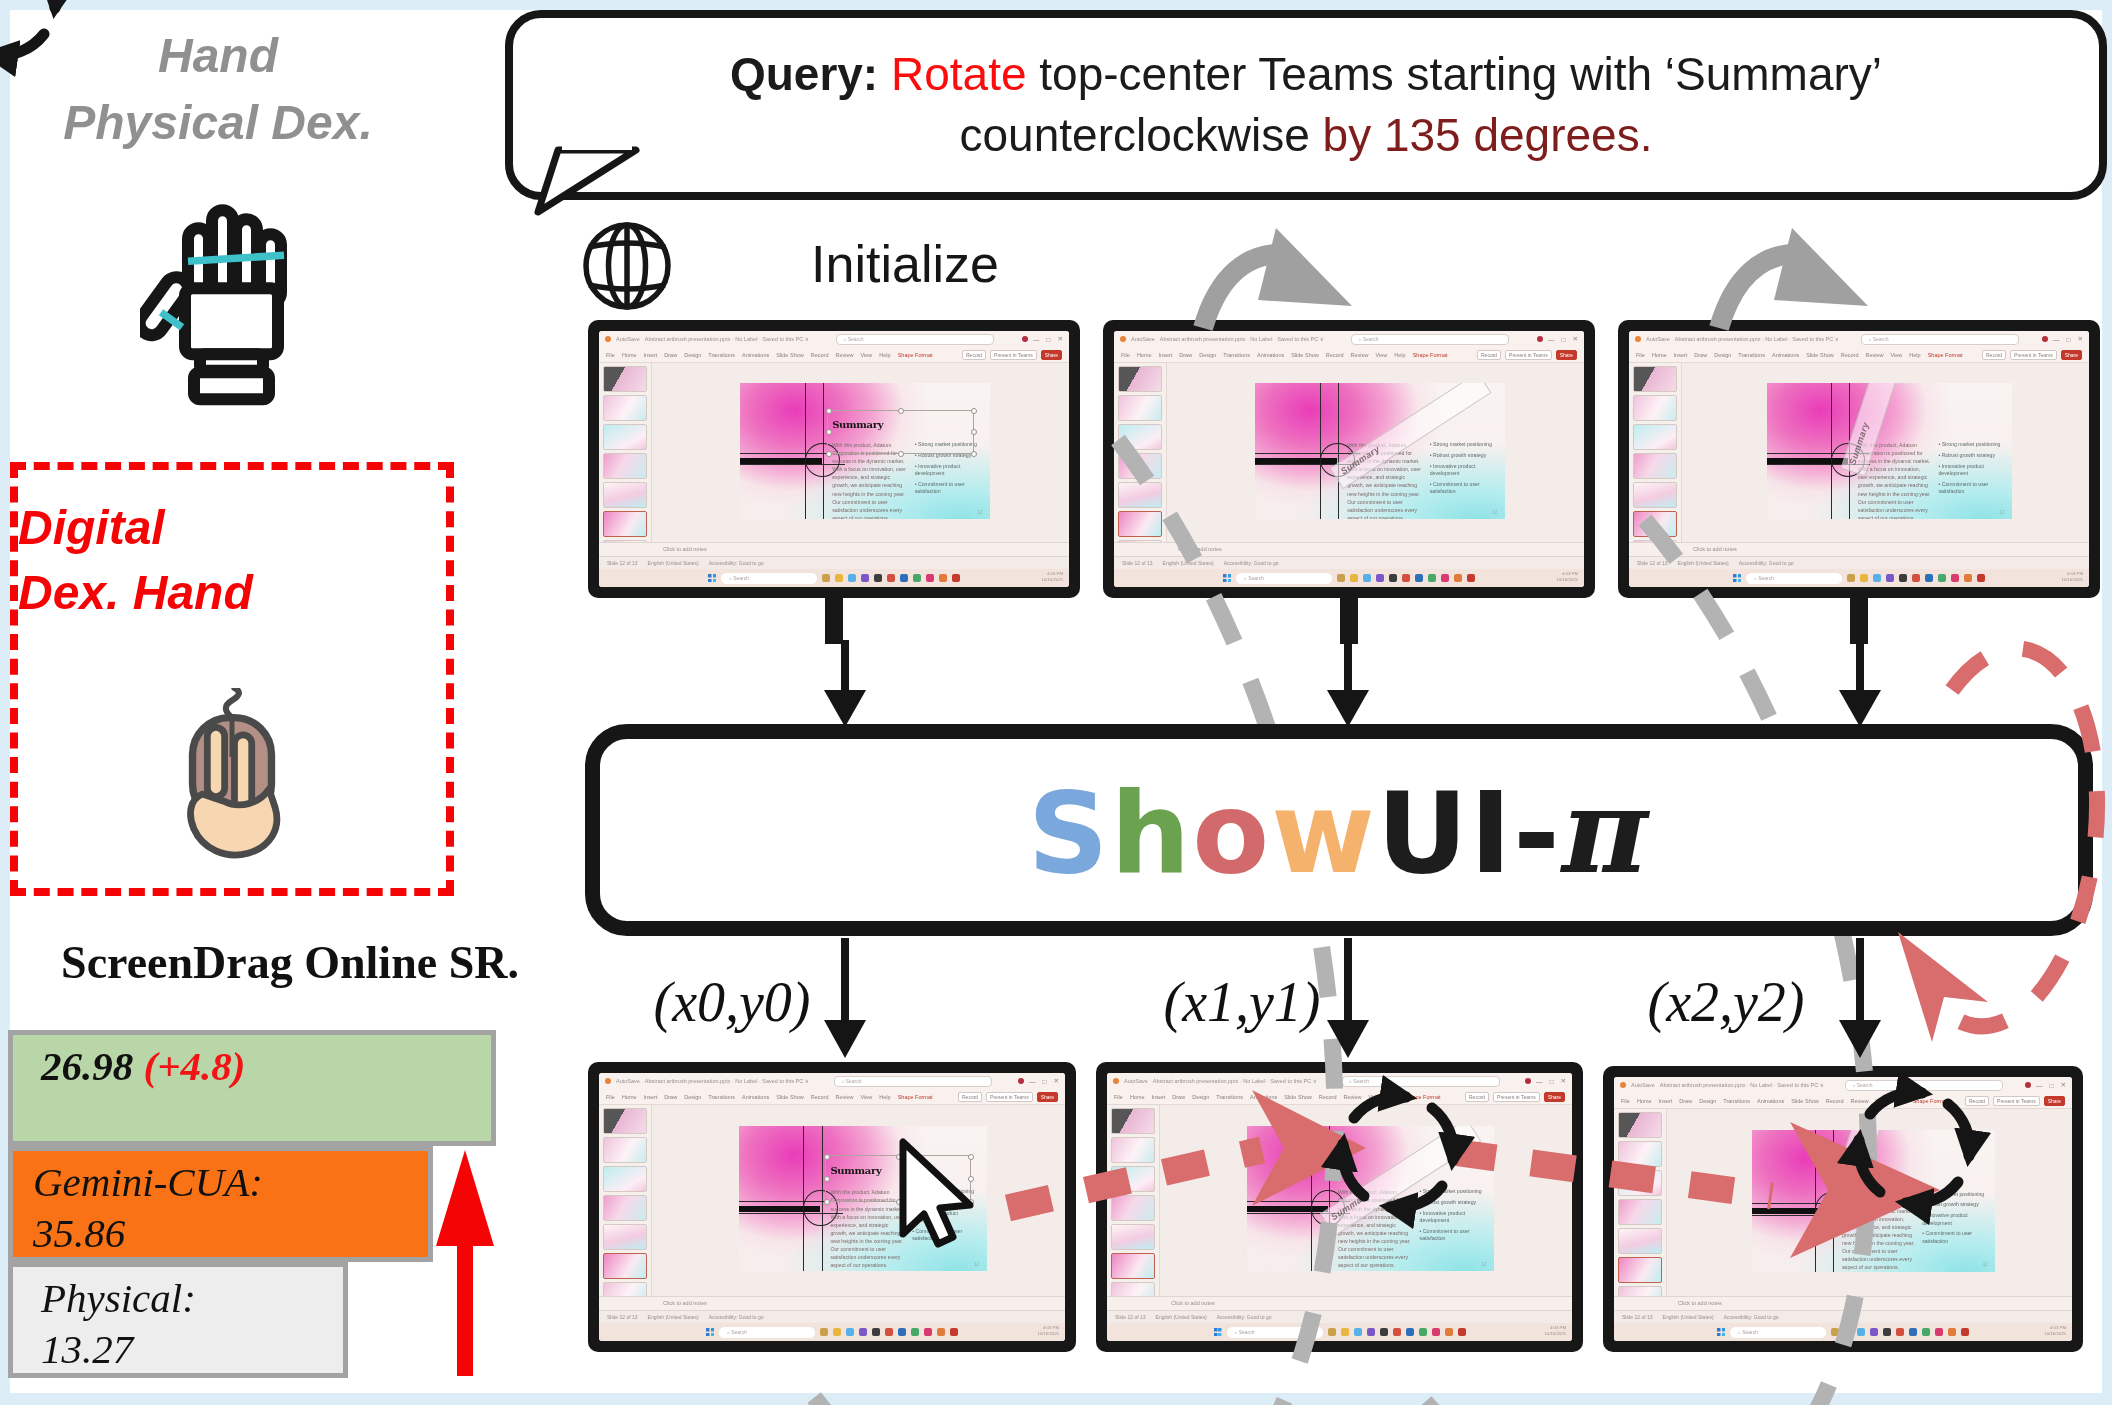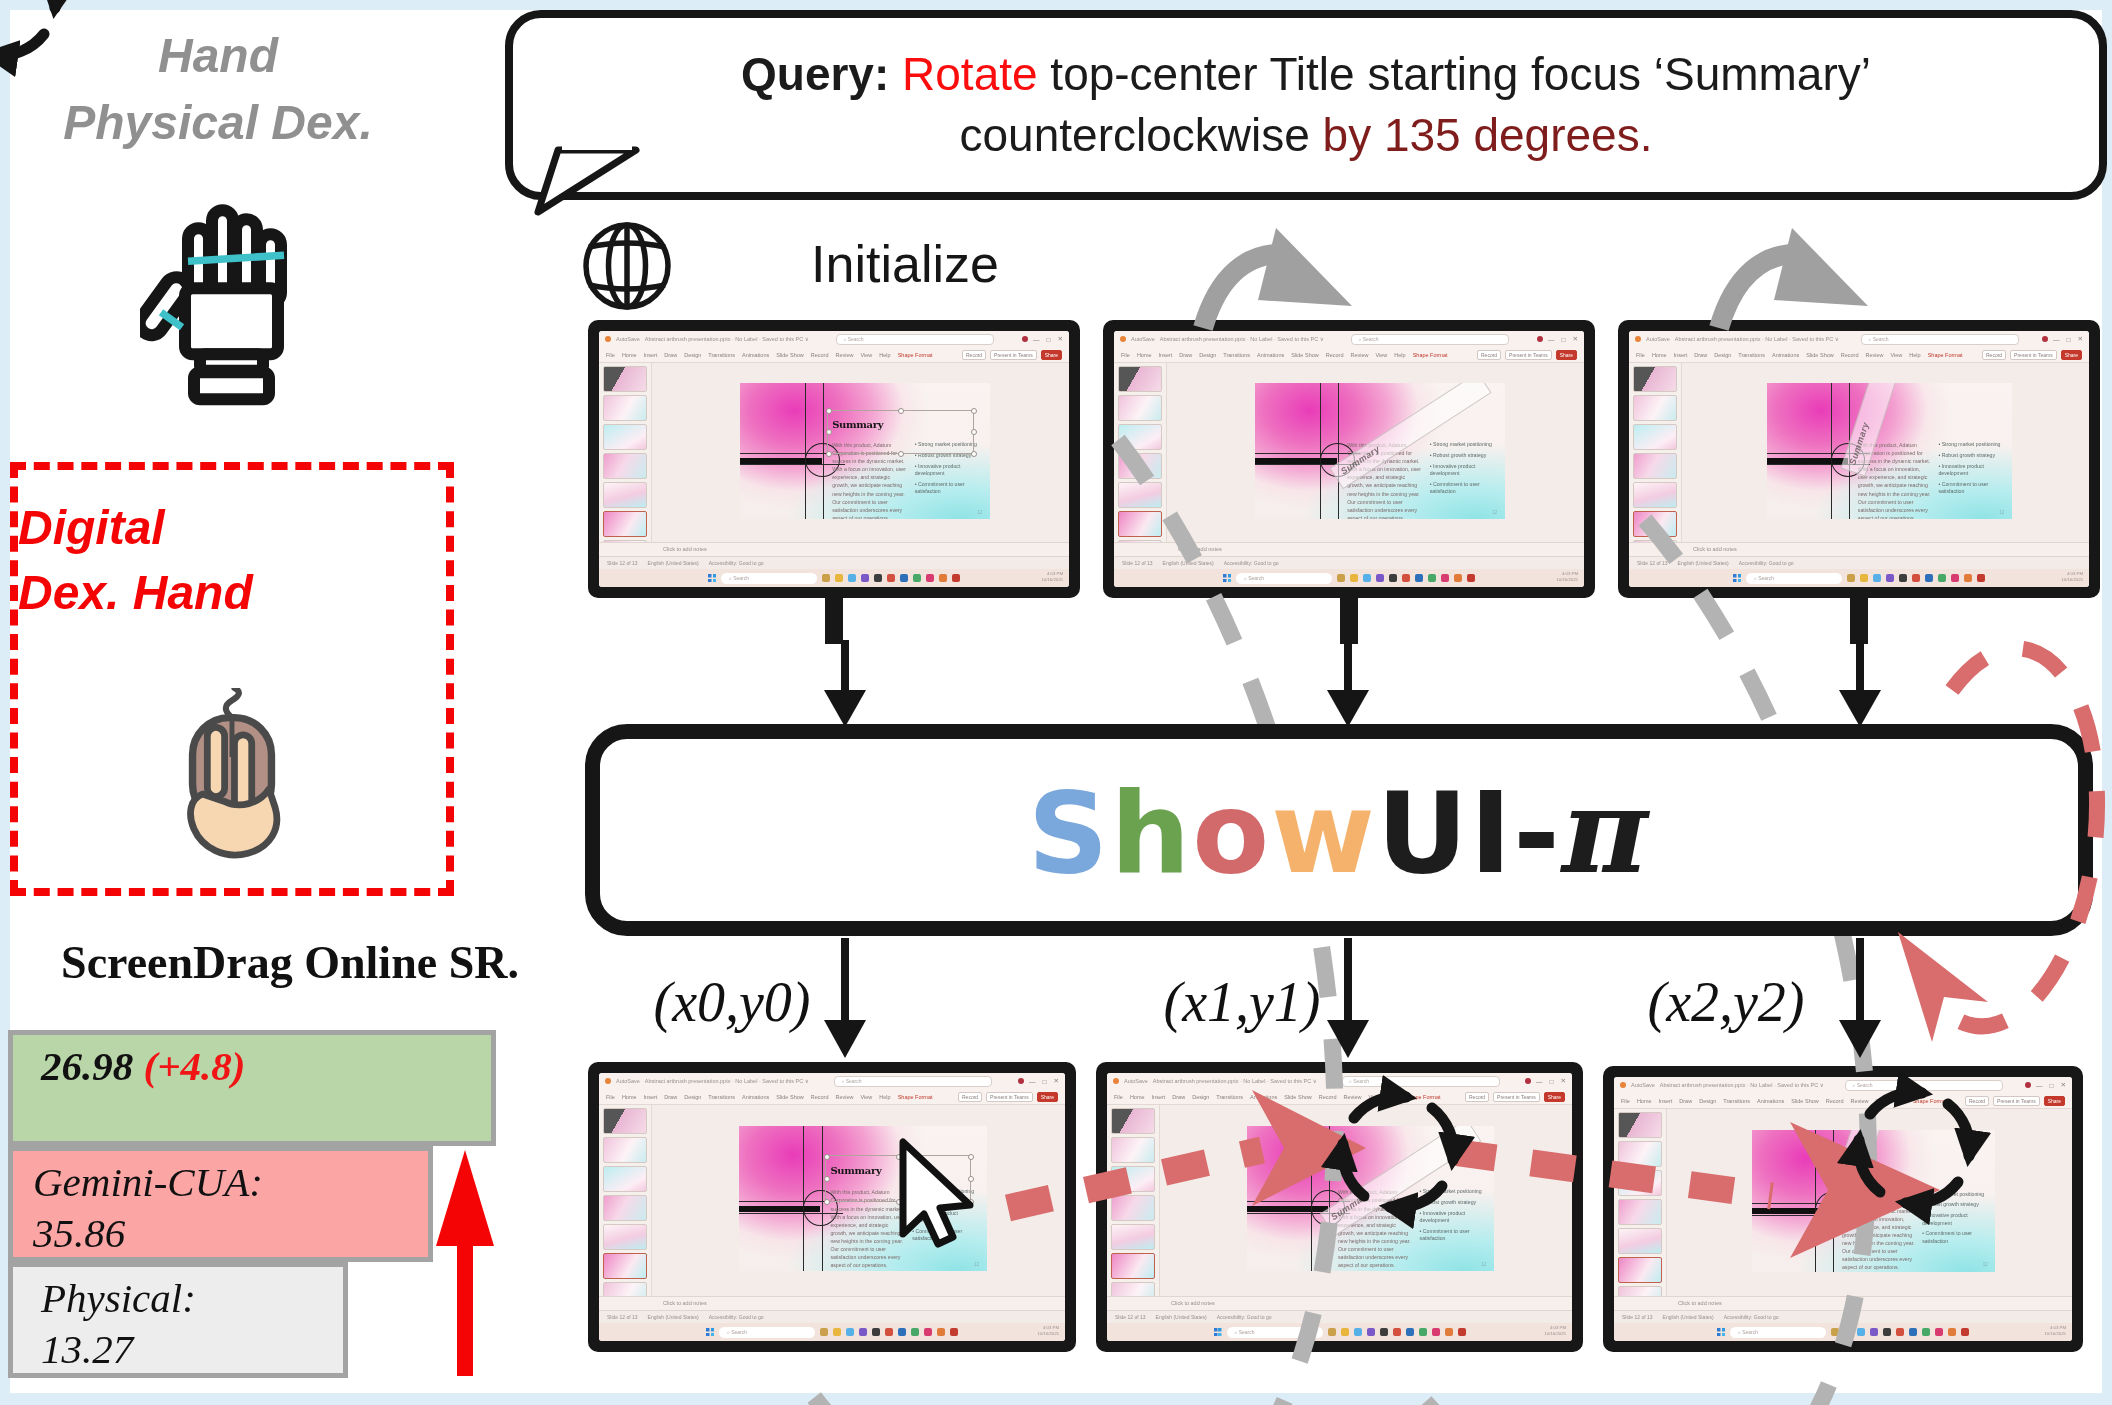--- a/index.html
+++ b/index.html
@@ -123,21 +123,21 @@
 <body>
 
 <div class="canvas"></div>
 
 <svg id="gray-decor" width="2112" height="1405" viewBox="0 0 2112 1405">
   <path d="M1118,440 A 250 480 -14 0 1 810,1392" fill="none" stroke="#b3b3b3" stroke-width="17" stroke-dasharray="50 42"></path>
   <path d="M1645,520 A 240 460 -16 0 1 1420,1396" fill="none" stroke="#b3b3b3" stroke-width="17" stroke-dasharray="50 42"></path>
 </svg>
 
 <div class="bubble">
-  <div><b>Query:</b><span id="q-line1"><span style="color: rgb(251, 13, 13);"> Rotate</span><span style="color: rgb(27, 27, 27);"> top-center Title starting focus ‘Summary’</span></span></div>
+  <div><b>Query:</b><span id="q-line1"><span style="color: rgb(251, 13, 13);"> Rotate</span><span style="color: rgb(27, 27, 27);"> top-center Teams starting with ‘Summary’</span></span></div>
   <div id="q-line2"><span style="color: rgb(27, 27, 27);">counterclockwise </span><span style="color: #7f1d1d;">by 135 degrees.</span></div>
 </div>
 
 <div class="physical">
   <div>Hand</div>
   <div>Physical Dex.</div>
 </div>
 
 <svg class="lab" style="left:140px;top:195px;" width="180" height="215" viewBox="0 0 120 143">
   <g fill="#ffffff" stroke="#161616" stroke-width="8" stroke-linejoin="round" stroke-linecap="round">
@@ -169,21 +169,21 @@
       <path d="M46,86 C36,90 34,102 39,114 C46,130 64,139 83,134 C101,129 110,114 105,97 L100,82 C92,94 76,98 64,92 Z"></path>
     </g>
   </svg>
 </div>
 
 <div class="bench-title">ScreenDrag Online SR.</div>
 <div id="bars">
     <div class="bar emph" style="top: 1030px; width: 488px; height: 116px; background: rgb(185, 214, 169);">
       <div class="bar-value"><span>26.98 </span><span class="delta">(+4.8)</span></div>
     </div>
-    <div class="bar" style="top: 1146px; width: 425px; height: 116px; background: #fca5a5; padding-left: 20px;">
+    <div class="bar" style="top: 1146px; width: 425px; height: 116px; background: #f97316; padding-left: 20px;">
       <div class="bar-label">Gemini-CUA:</div>
       <div class="bar-value"><span>35.86 </span></div>
     </div>
     <div class="bar" style="top: 1262px; width: 340px; height: 116px; background: rgb(237, 237, 237);">
       <div class="bar-label">Physical:</div>
       <div class="bar-value"><span>13.27 </span></div>
     </div>
   </div>
 
 <div class="initialize">Initialize</div>

